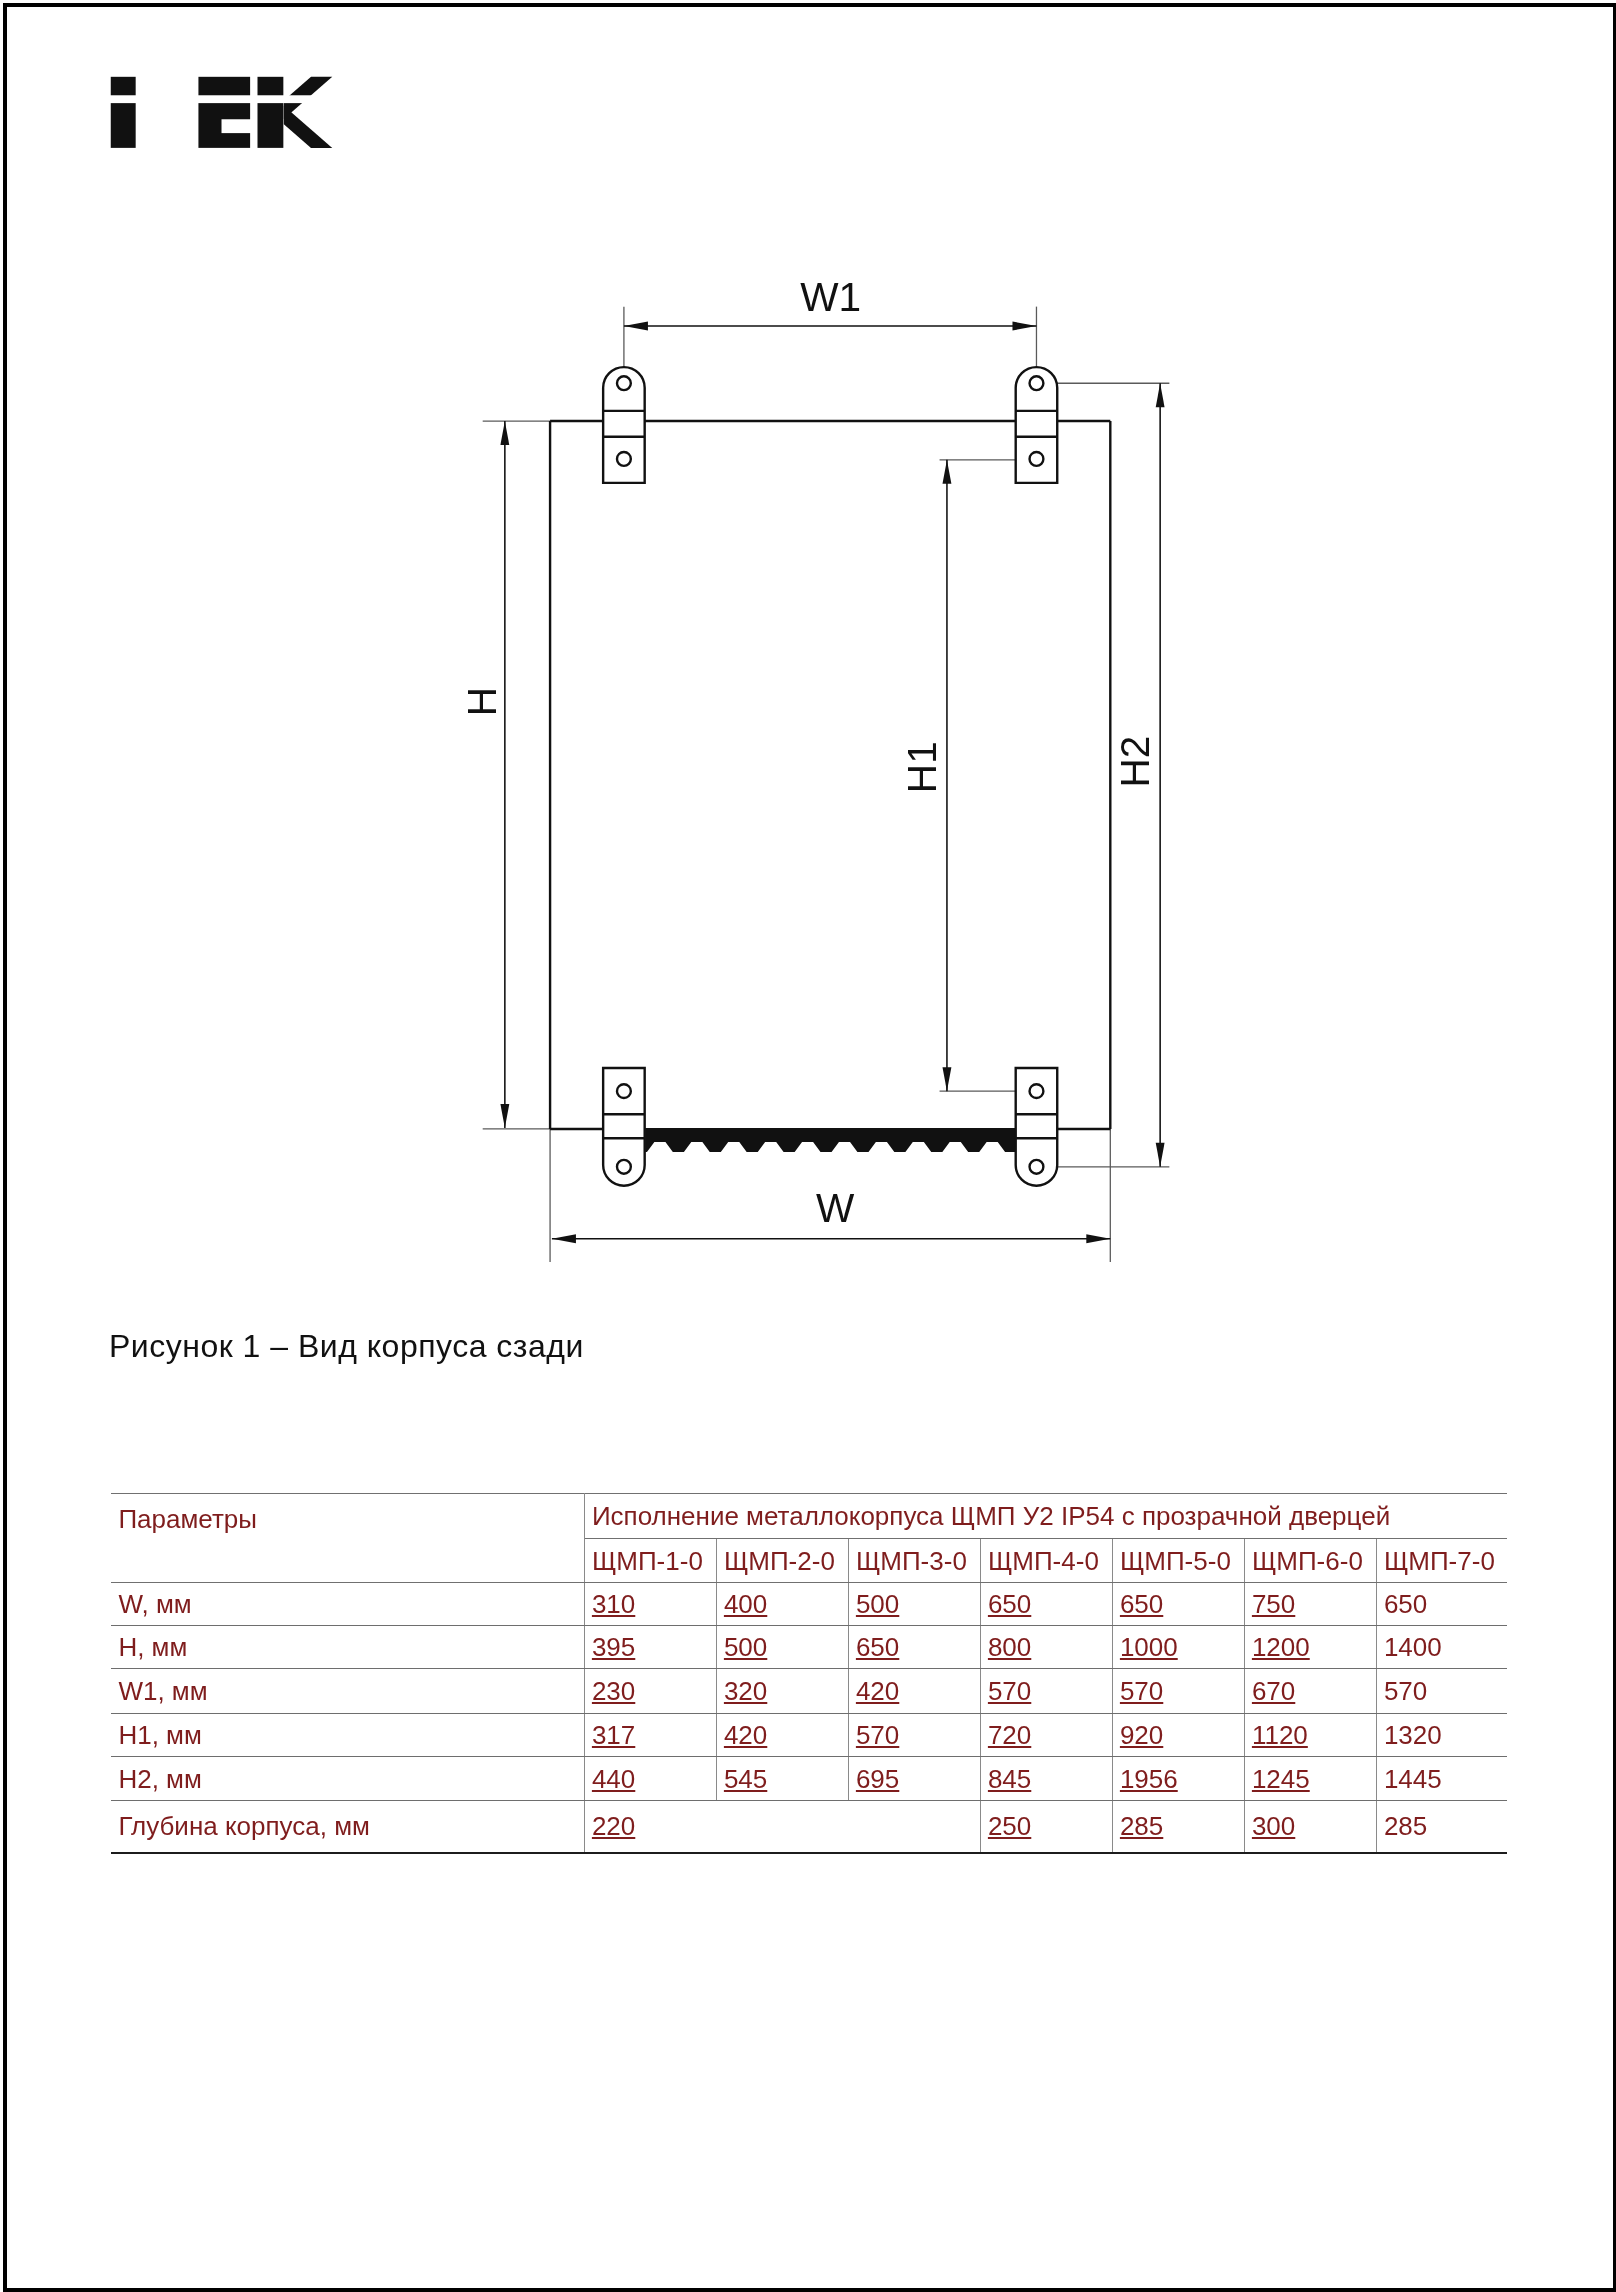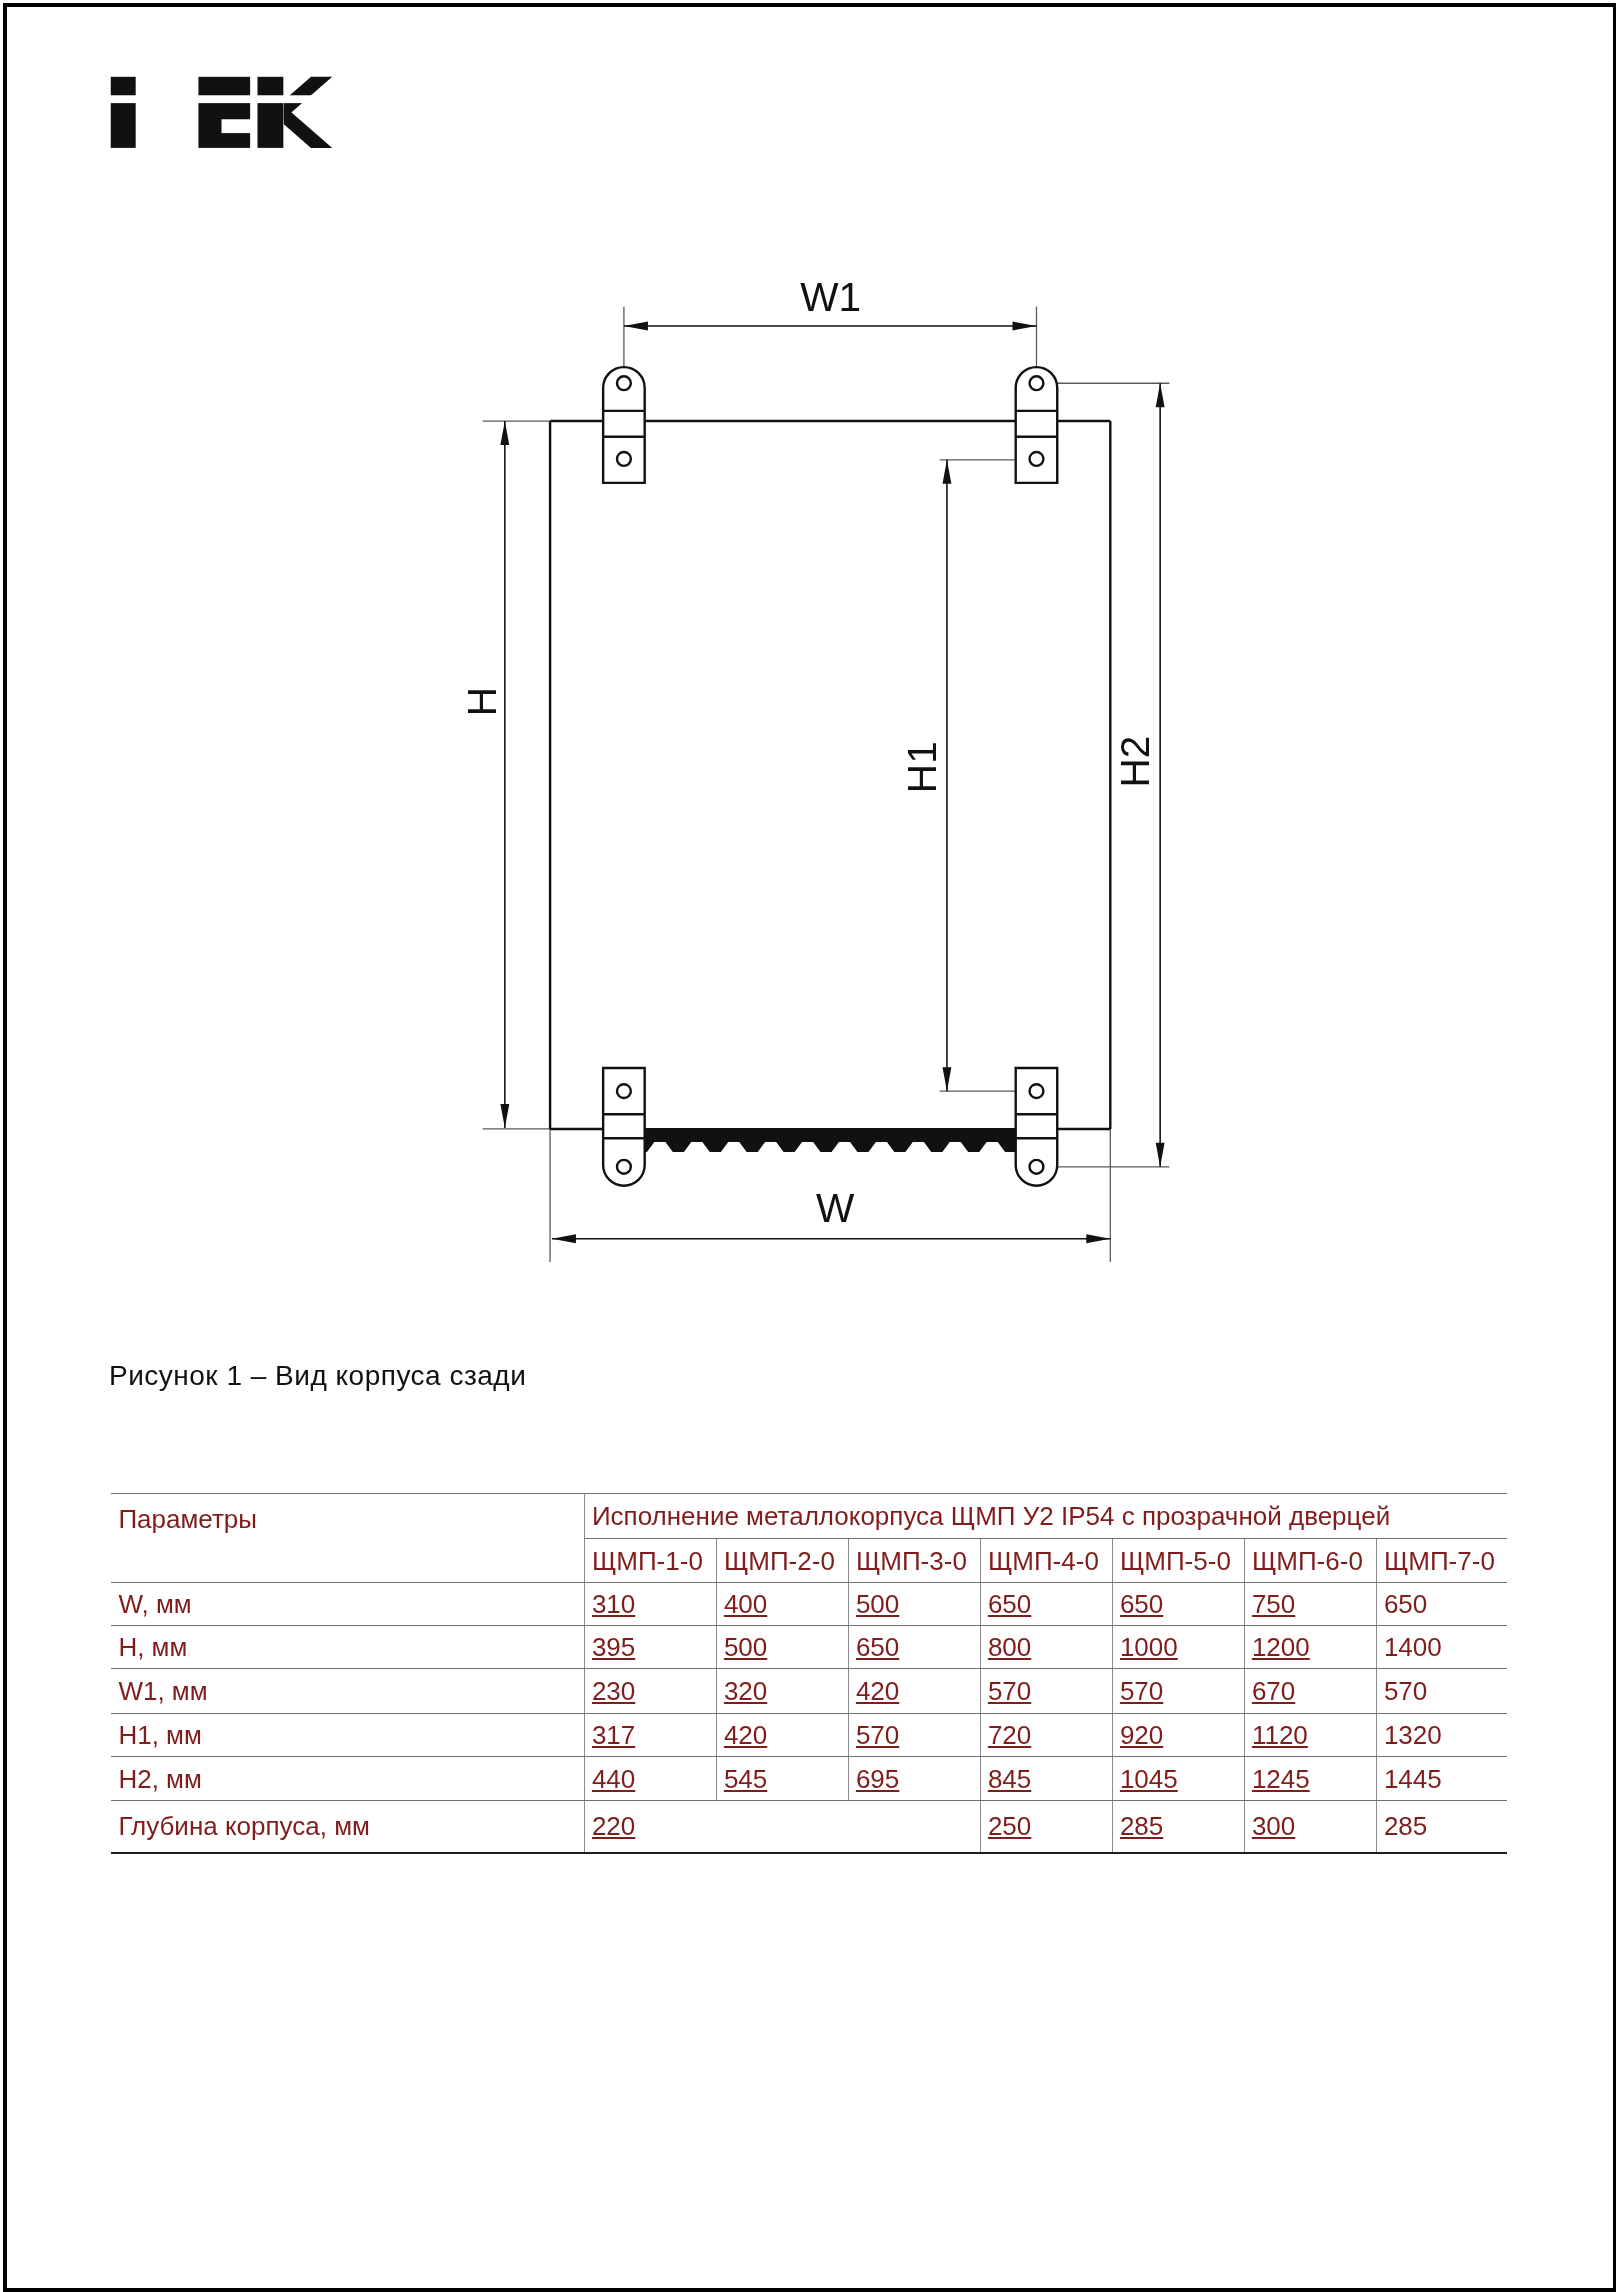--- a/index.html
+++ b/index.html
@@ -6,22 +6,22 @@
   #page {
     position:relative; width:1617px; height:2293px; background:#ffffff;
     font-family:"Liberation Sans", sans-serif; color:#111; overflow:hidden;
   }
   #frame {
     position:absolute; left:2.8px; top:2.8px; width:1606px; height:2281px;
     border:4.6px solid #000; pointer-events:none;
   }
   #fig-svg { position:absolute; left:0; top:0; }
   #caption {
-    position:absolute; left:109px; top:1360px;
-    font-size:28px; letter-spacing:0.5px; white-space:nowrap;
+    position:absolute; left:109px; top:1328px;
+    font-size:32px; letter-spacing:0.5px; white-space:nowrap;
   }
   #spec-table {
     position:absolute; left:111px; top:1493px; width:1396px;
     border-collapse:collapse; table-layout:fixed;
     font-size:26px; line-height:28px; color:#7f1d1d;
   }
   #spec-table td { padding:0 3.7px 0 7.4px; vertical-align:middle; overflow:hidden; white-space:nowrap; }
   .t-top   { border-top:1.8px solid #707070; }
   .param   { border-right:1.8px solid #8a8a8a; border-bottom:1.8px solid #707070;
              vertical-align:top !important; padding-top:11px !important; }
@@ -226,21 +226,21 @@
           <td class="vr">920</td>
           <td class="vr">1120</td>
           <td>1320</td>
         </tr>
         <tr class="data" style="height: 44px;">
           <td class="lbl">H2, мм</td>
           <td class="vr">440</td>
           <td class="vr">545</td>
           <td class="vr">695</td>
           <td class="vr">845</td>
-          <td class="vr">1045</td>
+          <td class="vr">1956</td>
           <td class="vr">1245</td>
           <td>1445</td>
         </tr>
         <tr class="data end" style="height: 52px;">
           <td class="lbl">Глубина корпуса, мм</td>
           <td colspan="3" class="vr">220</td>
           <td class="vr">250</td>
           <td class="vr">285</td>
           <td class="vr">300</td>
           <td>285</td>

